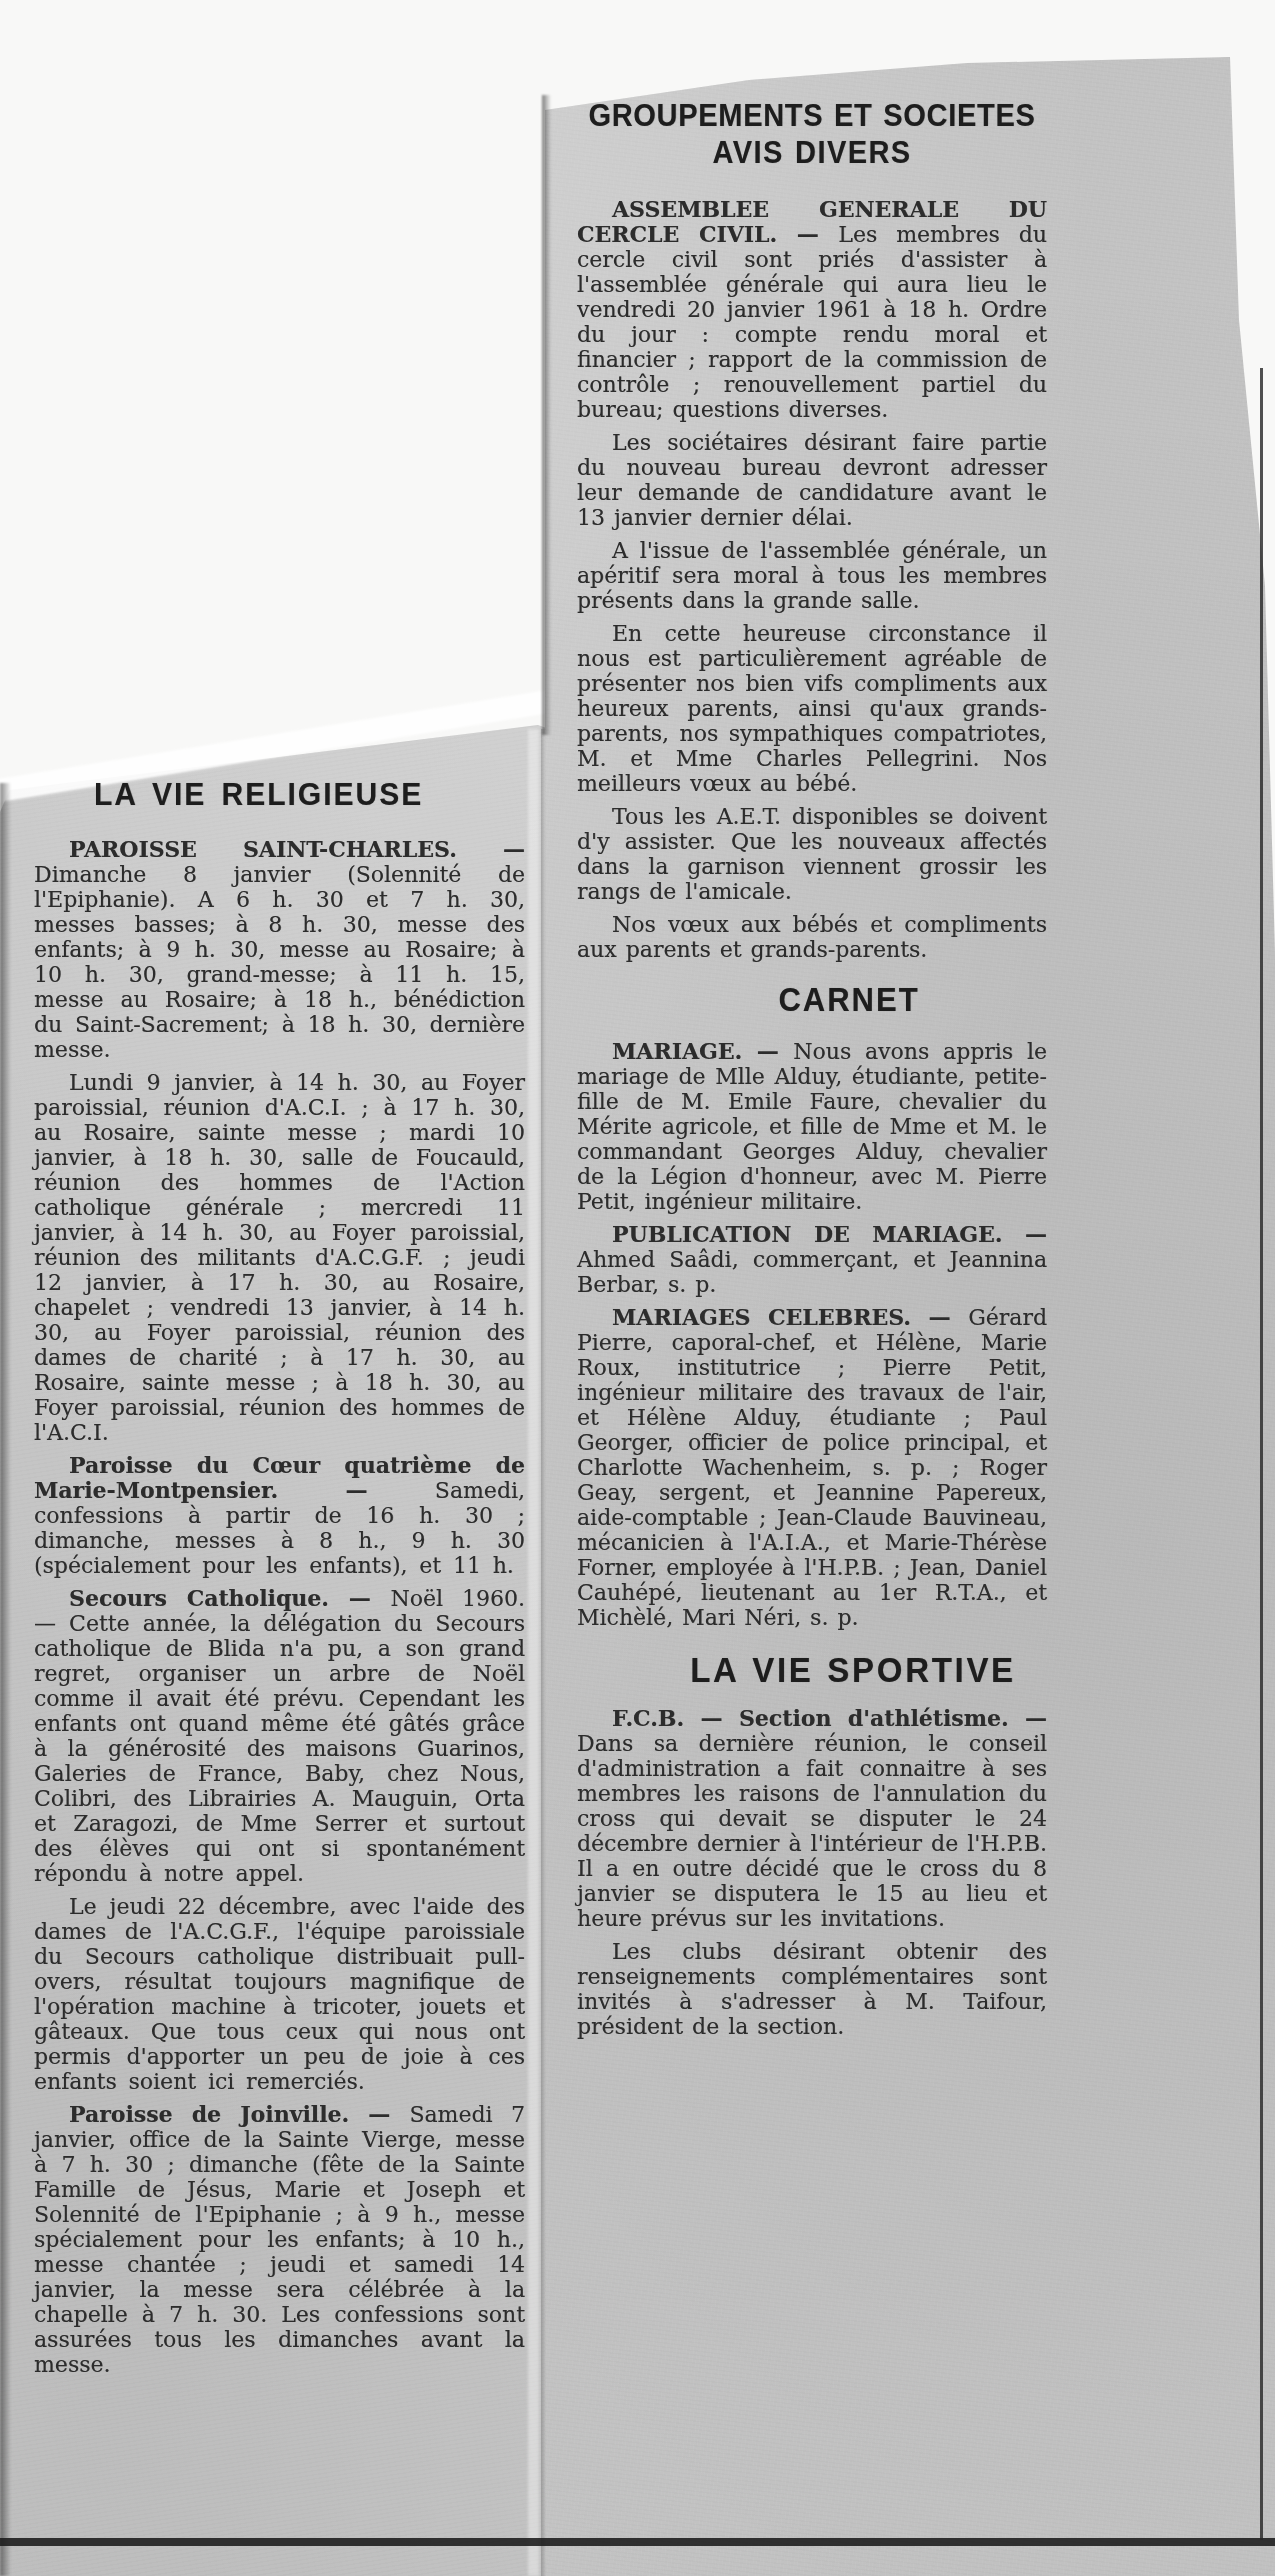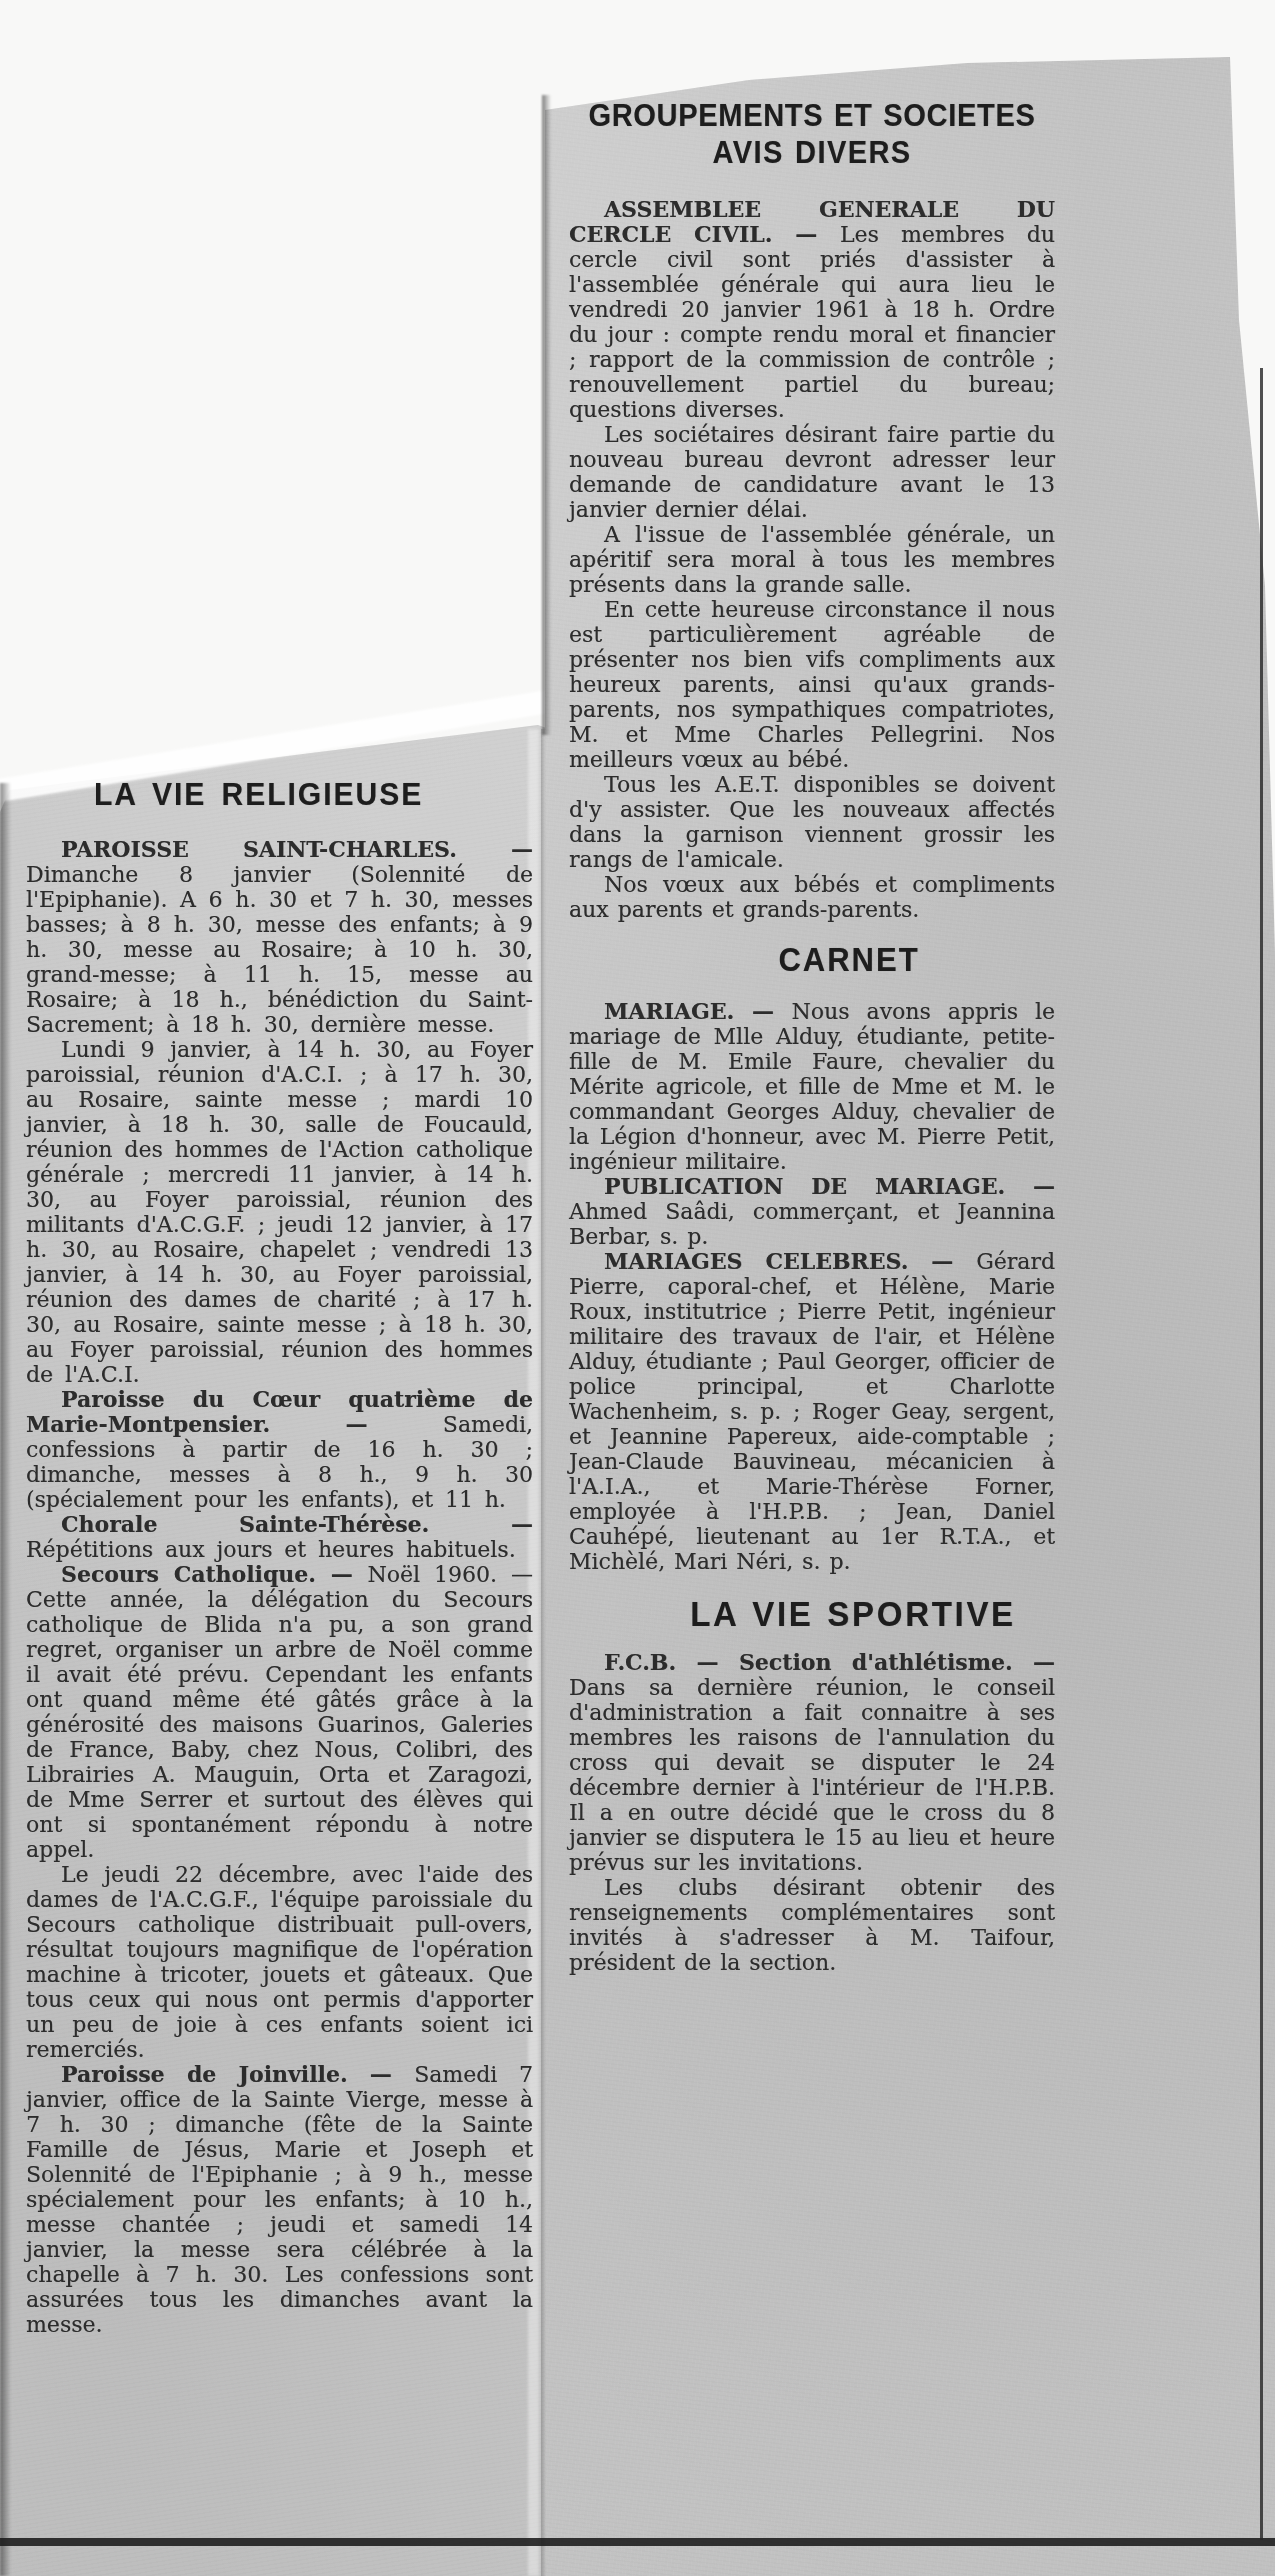--- a/index.html
+++ b/index.html
@@ -62,21 +62,21 @@
     background:#262626;opacity:.8;z-index:4;filter:blur(0.4px);
   }
   
   .col{position:absolute;z-index:5;color:#2c2c2c;
     font-size:22px;line-height:25px;text-align:justify;
     text-shadow:0.3px 0.4px 0.5px rgba(20,20,20,.38);
   }
   .col-right{left:569px;top:97px;width:486px;}
   .col-left{left:26px;top:776px;width:507px;word-spacing:4.8px;}
   .col-right{word-spacing:2px;}
-  .art{margin:0;text-indent:35px;}
+  .art{margin:8px;text-indent:35px;}
   .lead{font-weight:700;}
   .gothic{
     font-family:"Liberation Sans", sans-serif;font-weight:700;color:#1d1d1d;
     text-align:center;text-indent:0;white-space:nowrap;
     text-shadow:0.3px 0.5px 0.7px rgba(10,10,10,.35);
   }
   .title-main{font-size:29px;line-height:37px;letter-spacing:0.7px;transform:scaleY(1.08);margin:0 0 1.4px;}
   .title-sub{font-size:29px;line-height:35px;letter-spacing:1.4px;transform:scaleY(1.08);margin:0 0 27px;}
   .title-carnet{font-size:31px;line-height:34px;letter-spacing:2px;margin:20.4px 0 22px;transform:translateX(37px) scaleY(1.05);}
   .title-sport{font-size:33px;line-height:35px;letter-spacing:2.7px;margin:22px 0 19px;transform:translateX(41px) scaleY(1.05);}
@@ -117,18 +117,17 @@
   <p class="art"><b class="lead">F.C.B. — Section d'athlétisme. — </b><span>Dans sa dernière réunion, le conseil d'administration a fait connaitre à ses membres les raisons de l'annulation du cross qui devait se disputer le 24 décembre dernier à l'intérieur de l'H.P.B. Il a en outre décidé que le cross du 8 janvier se disputera le 15 au lieu et heure prévus sur les invitations.</span></p>
   <p class="art"><span>Les clubs désirant obtenir des renseignements complémentaires sont invités à s'adresser à M. Taifour, président de la section.</span></p>
 </div>
 
 <div class="col col-left">
   <h1 class="gothic title-relig">LA VIE RELIGIEUSE</h1>
 
   <p class="art"><b class="lead">PAROISSE SAINT-CHARLES. — </b><span>Dimanche 8 janvier (Solennité de l'Epiphanie). A 6 h. 30 et 7 h. 30, messes basses; à 8 h. 30, messe des enfants; à 9 h. 30, messe au Rosaire; à 10 h. 30, grand-messe; à 11 h. 15, messe au Rosaire; à 18 h., bénédiction du Saint-Sacrement; à 18 h. 30, dernière messe.</span></p>
   <p class="art"><span>Lundi 9 janvier, à 14 h. 30, au Foyer paroissial, réunion d'A.C.I. ; à 17 h. 30, au Rosaire, sainte messe ; mardi 10 janvier, à 18 h. 30, salle de Foucauld, réunion des hommes de l'Action catholique générale ; mercredi 11 janvier, à 14 h. 30, au Foyer paroissial, réunion des militants d'A.C.G.F. ; jeudi 12 janvier, à 17 h. 30, au Rosaire, chapelet ; vendredi 13 janvier, à 14 h. 30, au Foyer paroissial, réunion des dames de charité ; à 17 h. 30, au Rosaire, sainte messe ; à 18 h. 30, au Foyer paroissial, réunion des hommes de l'A.C.I.</span></p>
   <p class="art"><b class="lead">Paroisse du Cœur quatrième de Marie-Montpensier. — </b><span>Samedi, confessions à partir de 16 h. 30 ; dimanche, messes à 8 h., 9 h. 30 (spécialement pour les enfants), et 11 h.</span></p>
-  <p class="art"><b class="lead">Chorale Sainte-Thérèse. — </b><span>Répétitions aux jours et heures habituels.</span></p>
   <p class="art"><b class="lead">Secours Catholique. — </b><span>Noël 1960. — Cette année, la délégation du Secours catholique de Blida n'a pu, a son grand regret, organiser un arbre de Noël comme il avait été prévu. Cependant les enfants ont quand même été gâtés grâce à la générosité des maisons Guarinos, Galeries de France, Baby, chez Nous, Colibri, des Librairies A. Mauguin, Orta et Zaragozi, de Mme Serrer et surtout des élèves qui ont si spontanément répondu à notre appel.</span></p>
   <p class="art"><span>Le jeudi 22 décembre, avec l'aide des dames de l'A.C.G.F., l'équipe paroissiale du Secours catholique distribuait pull-overs, résultat toujours magnifique de l'opération machine à tricoter, jouets et gâteaux. Que tous ceux qui nous ont permis d'apporter un peu de joie à ces enfants soient ici remerciés.</span></p>
   <p class="art"><b class="lead">Paroisse de Joinville. — </b><span>Samedi 7 janvier, office de la Sainte Vierge, messe à 7 h. 30 ; dimanche (fête de la Sainte Famille de Jésus, Marie et Joseph et Solennité de l'Epiphanie ; à 9 h., messe spécialement pour les enfants; à 10 h., messe chantée ; jeudi et samedi 14 janvier, la messe sera célébrée à la chapelle à 7 h. 30. Les confessions sont assurées tous les dimanches avant la messe.</span></p>
 </div>
 
 
 </body></html>

